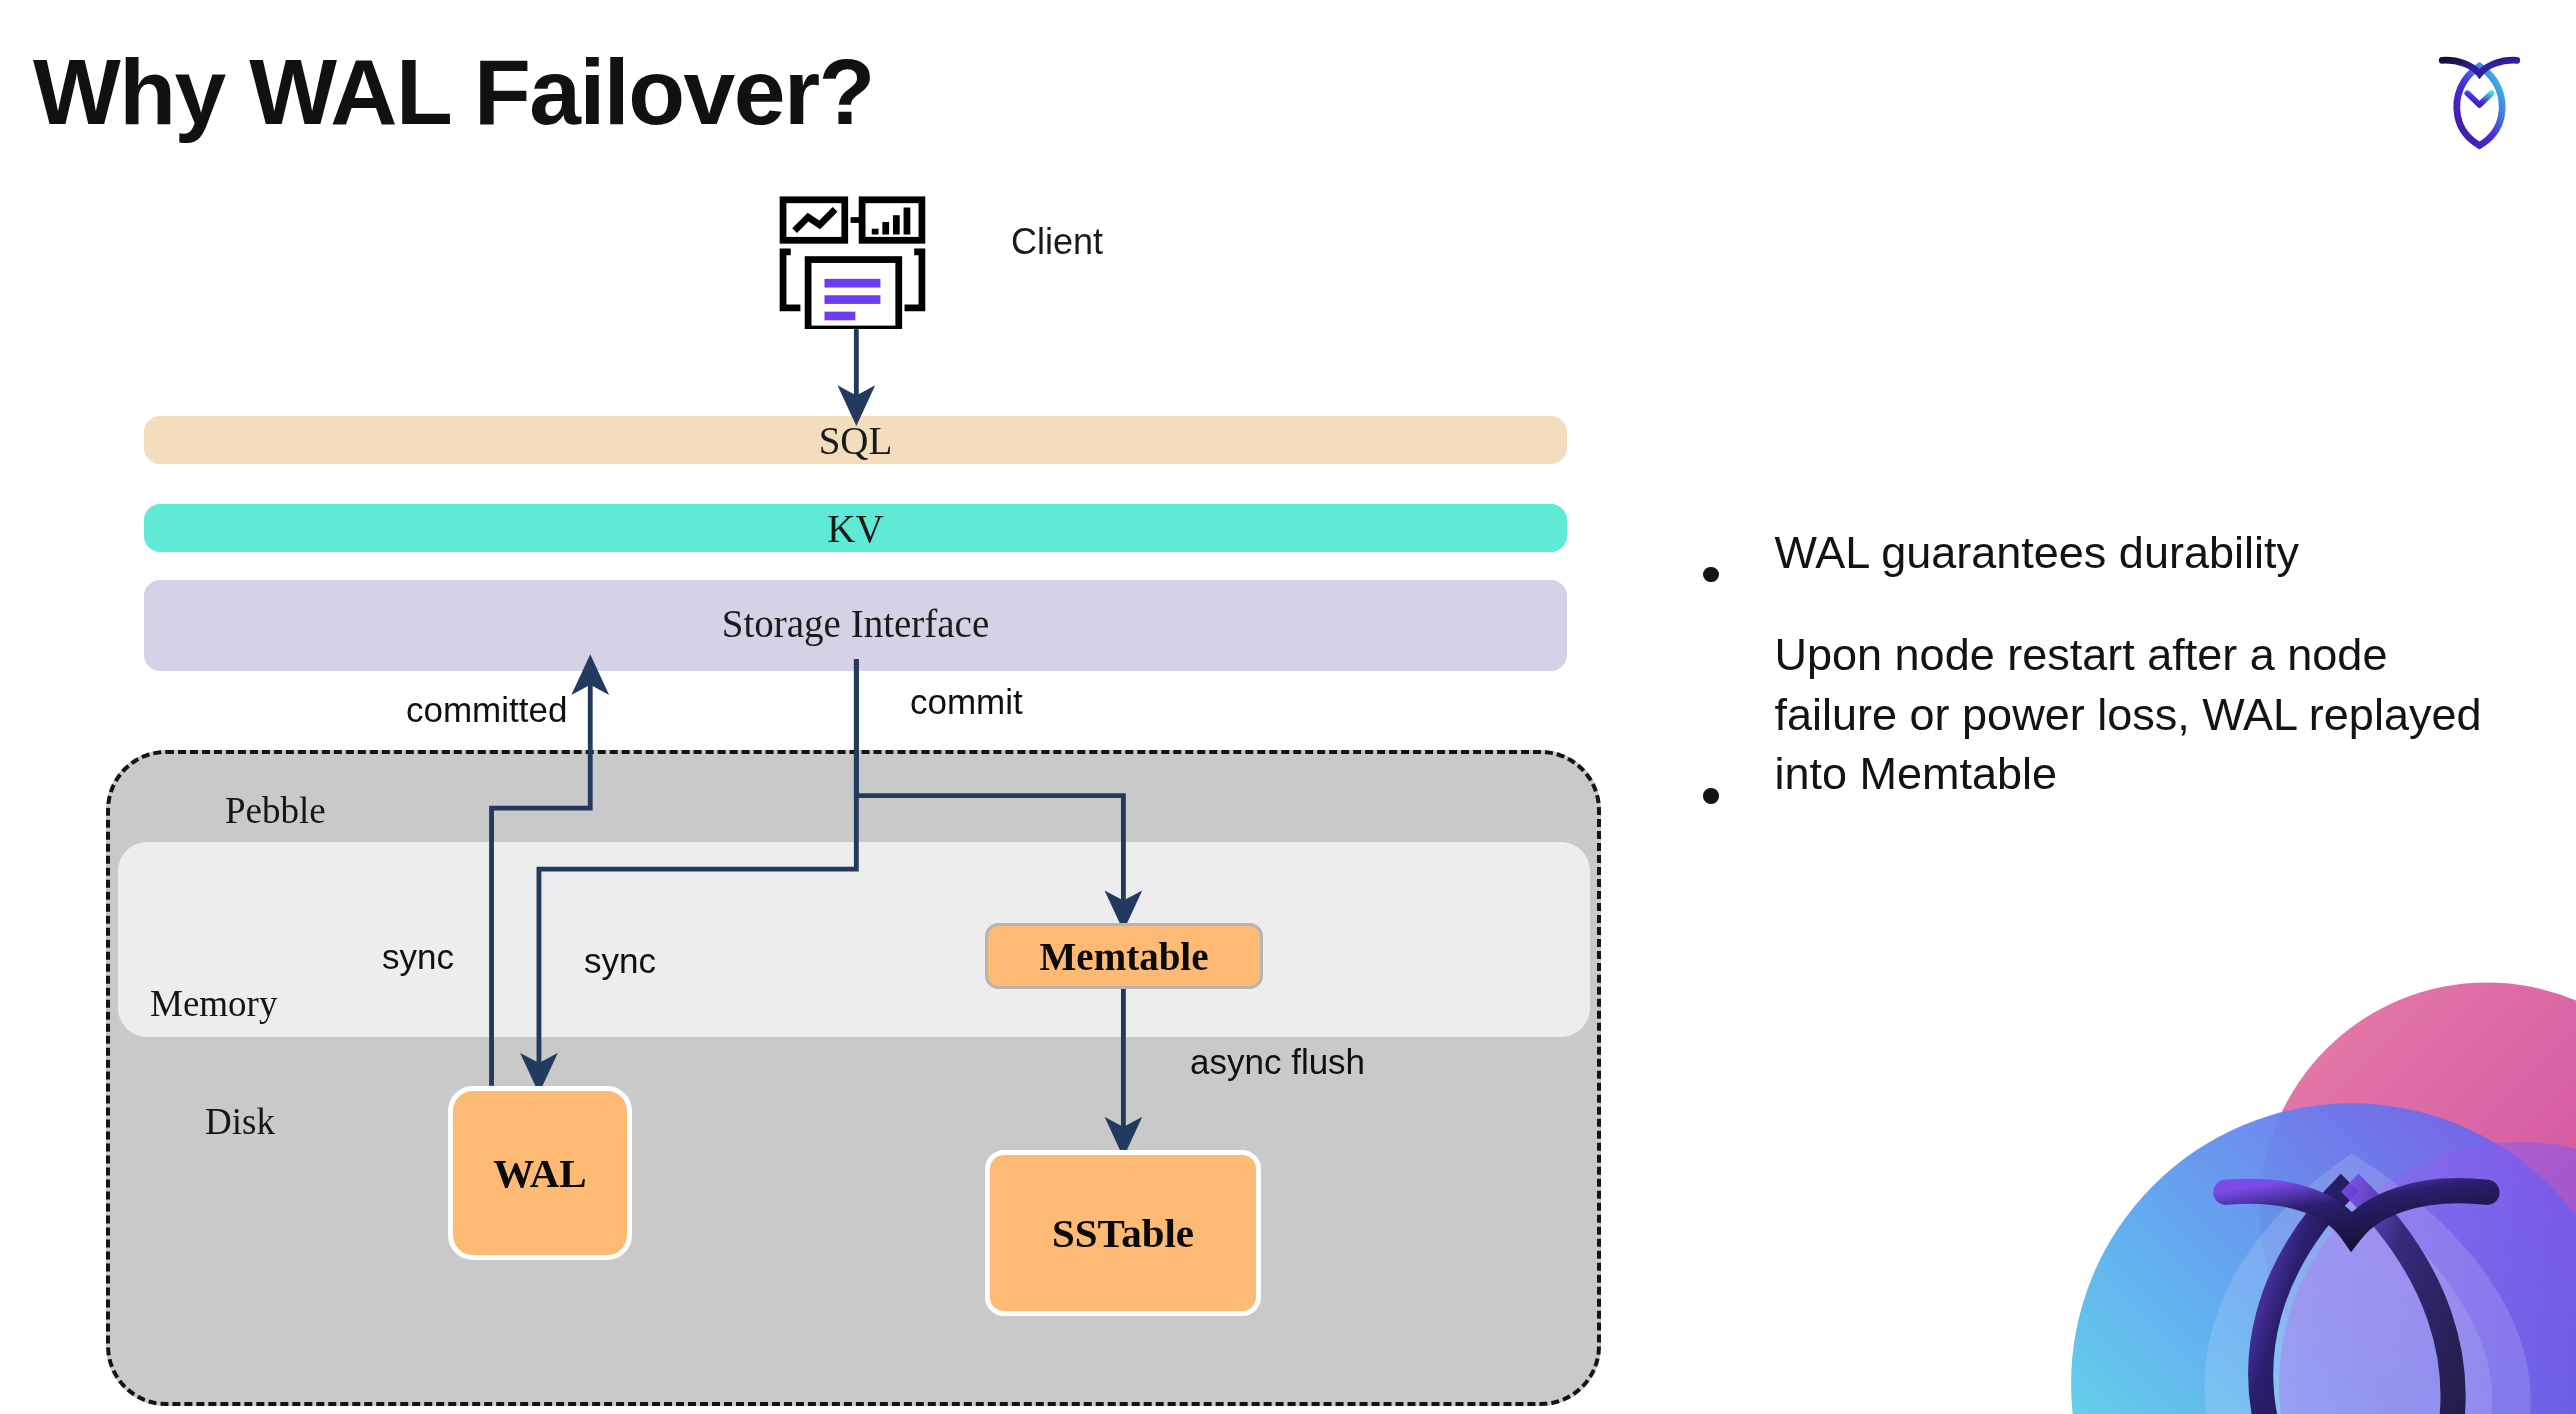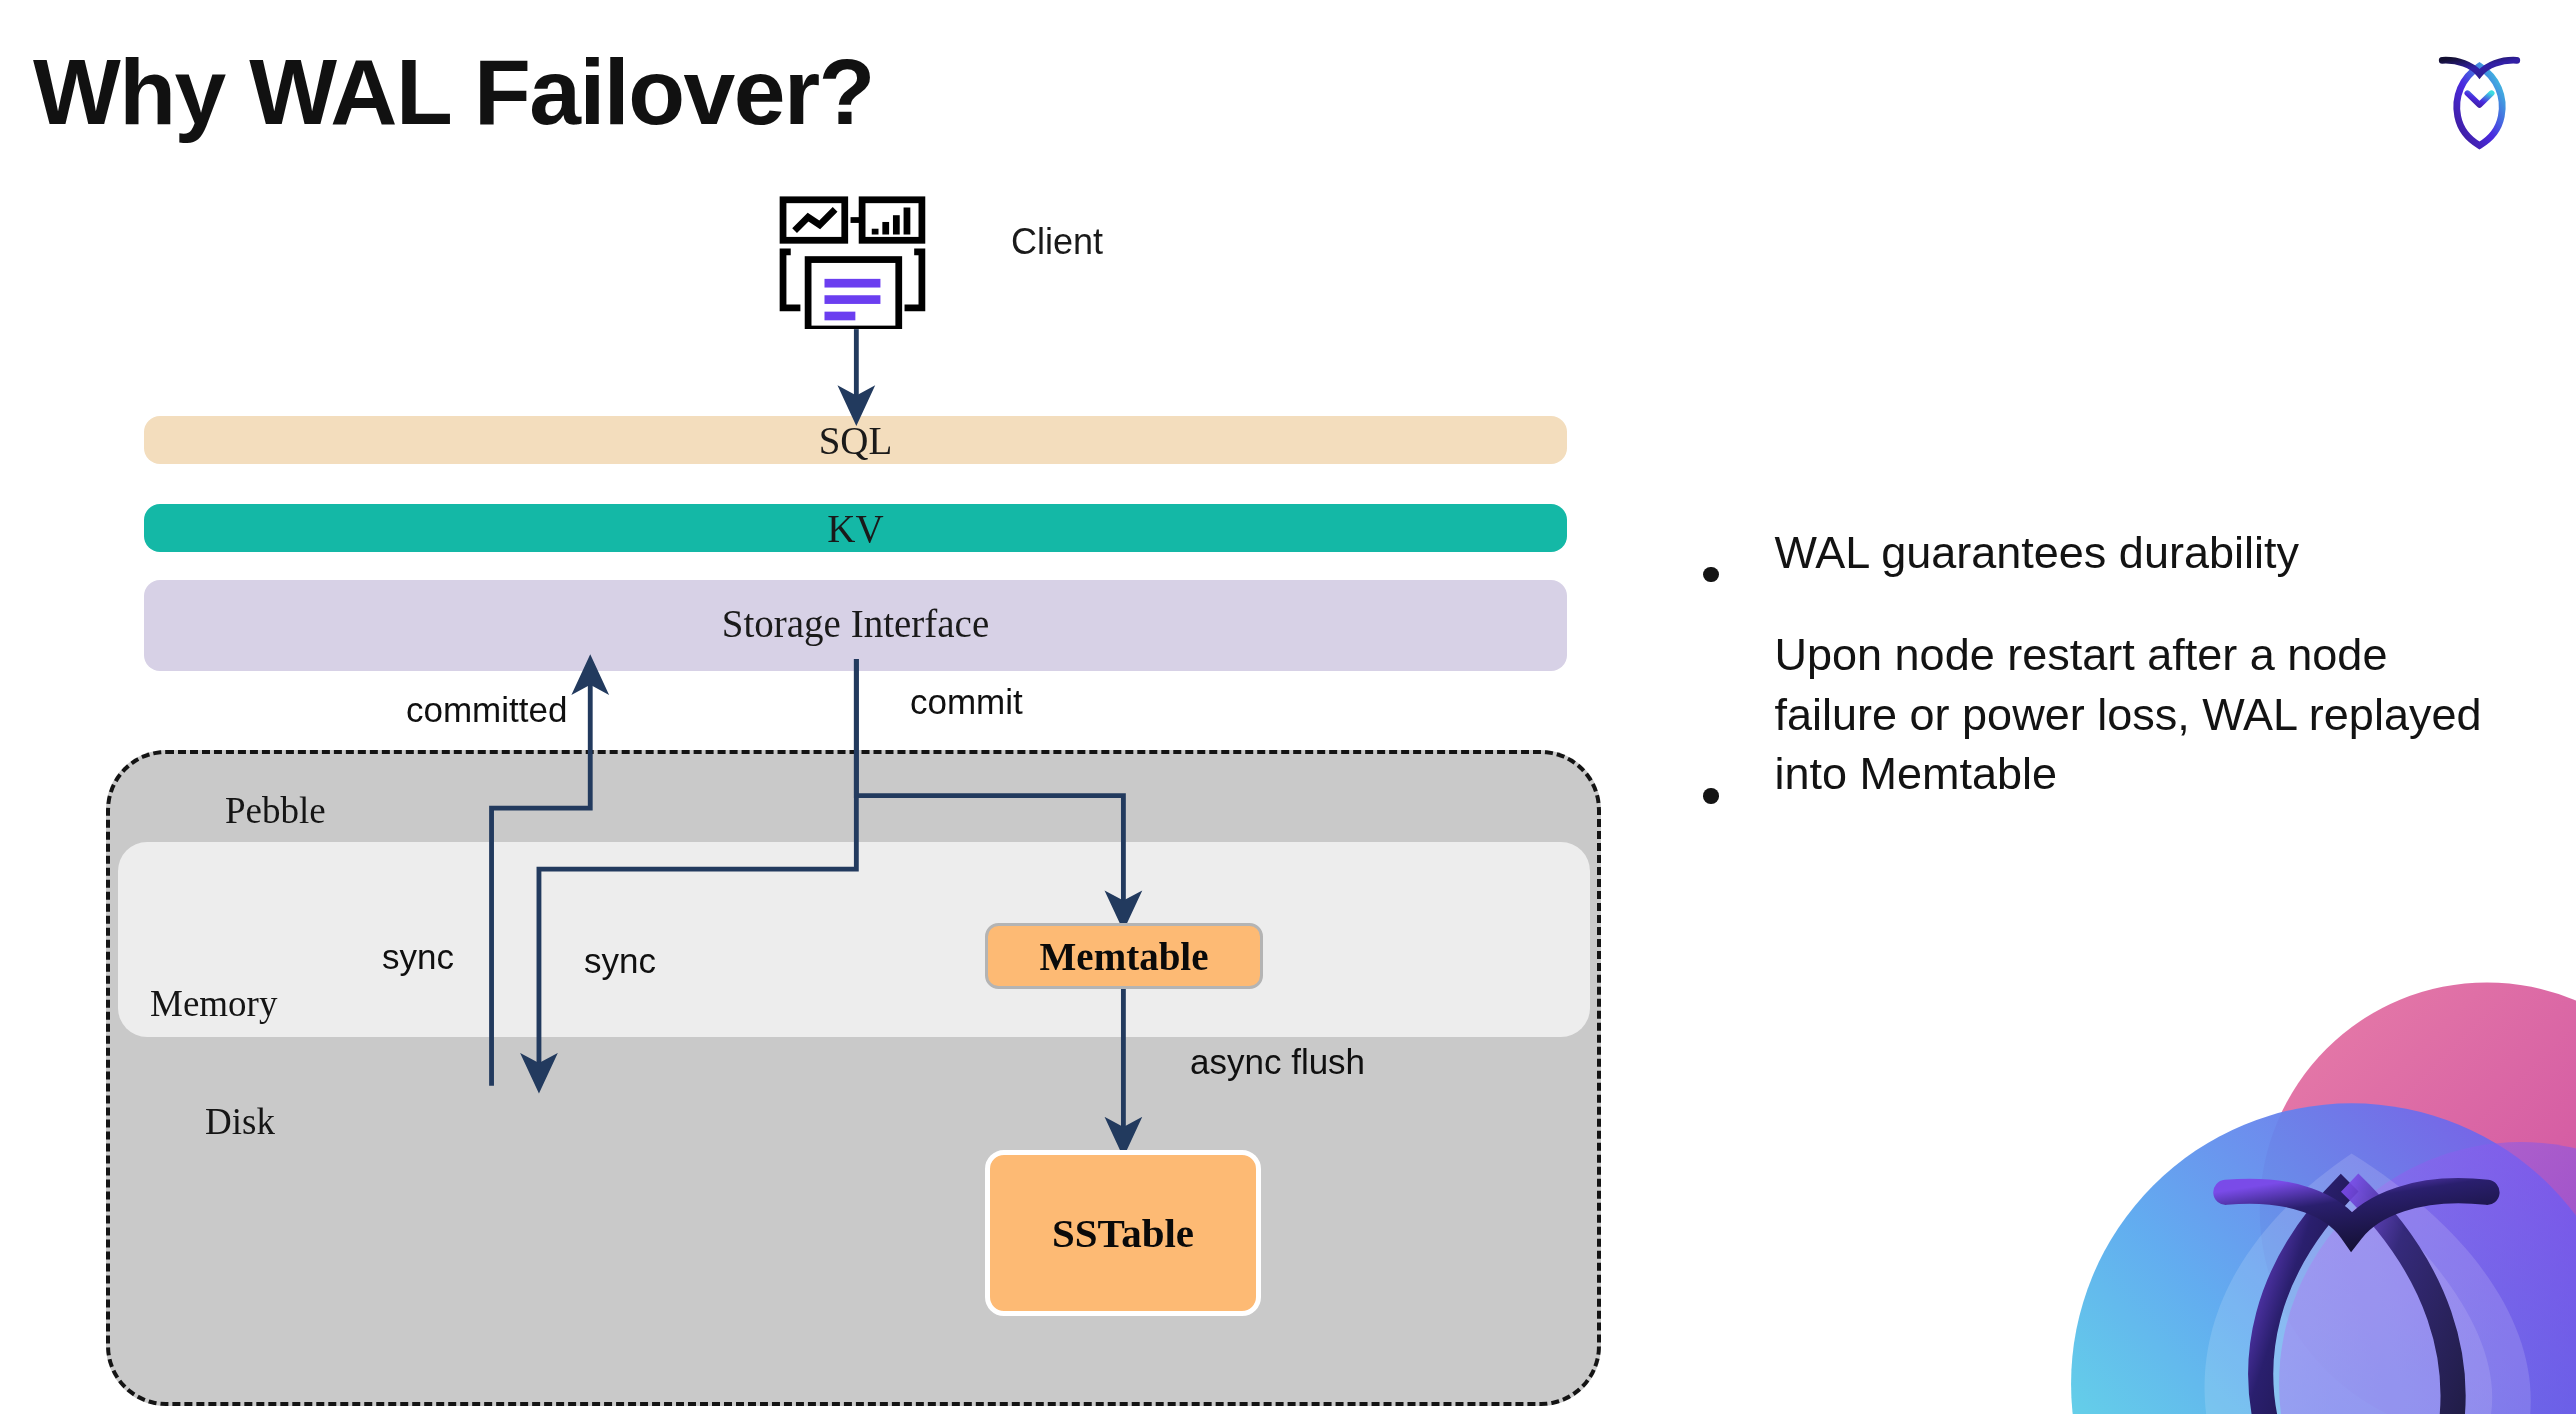--- a/index.html
+++ b/index.html
@@ -40,21 +40,21 @@
 
   
   .layer-bar{
     position:absolute;left:144px;width:1423px;
     border-radius:16px;
     display:flex;align-items:center;justify-content:center;
     font-family:"Liberation Serif", serif;
     font-size:39px;color:#1a1a1a;
   }
   #layer-sql{top:416px;height:48px;background:#f3ddbd;}
-  #layer-kv{top:504px;height:48px;background:#14b8a6;}
+  #layer-kv{top:504px;height:48px;background:#5eead4;}
   #layer-storage{top:580px;height:91px;background:#d7d1e6;}
   #layer-storage .bar-text{position:relative;top:-1.9px;}
 
   
   .edge-label{
     position:absolute;
     font-family:"Liberation Sans", sans-serif;
     font-size:35px;color:#101010;
     white-space:nowrap;
     text-align:right;
@@ -240,20 +240,23 @@
         <path d="M1161 1022 L1161 1180" marker-end="url(#arrowhead)"></path>
       </g>
     </svg>
 
     <div class="edge-label" id="label-committed">committed</div>
     <div class="edge-label" id="label-commit">commit</div>
     <div class="edge-label" id="label-sync-1">sync</div>
     <div class="edge-label" id="label-sync-2">sync</div>
     <div class="edge-label" id="label-async-flush">async flush</div>
 
+    <div class="store-box" id="box-wal">
+      <span>WAL</span>
+    </div>
     <div class="store-box" id="box-memtable">
       <span>Memtable</span>
     </div>
     <div class="store-box" id="box-sstable">
       <span>SSTable</span>
     </div>
   </div>
 
   <div id="bullets">
     <div class="bullet-row">

